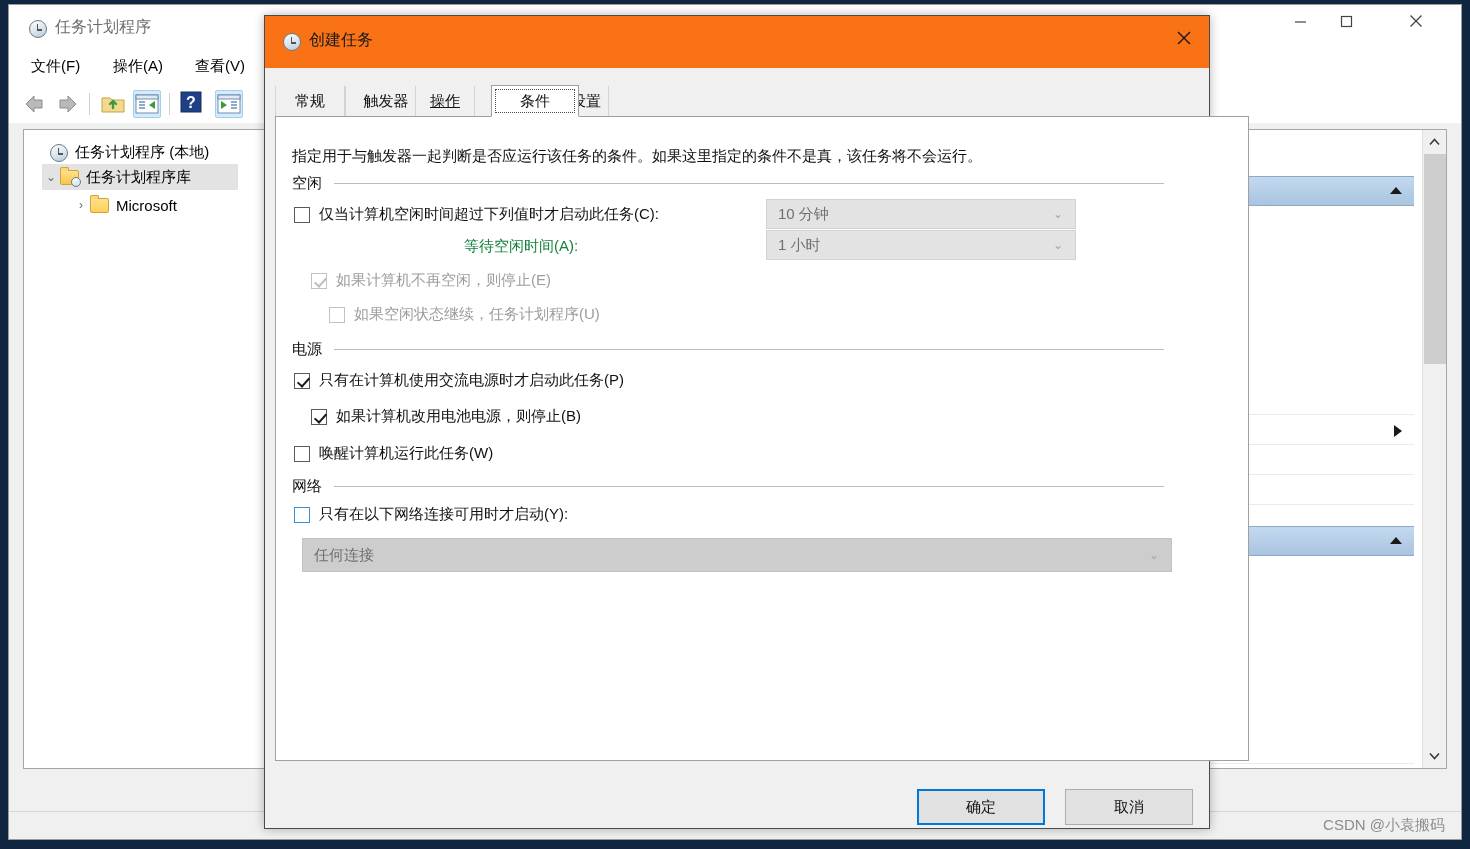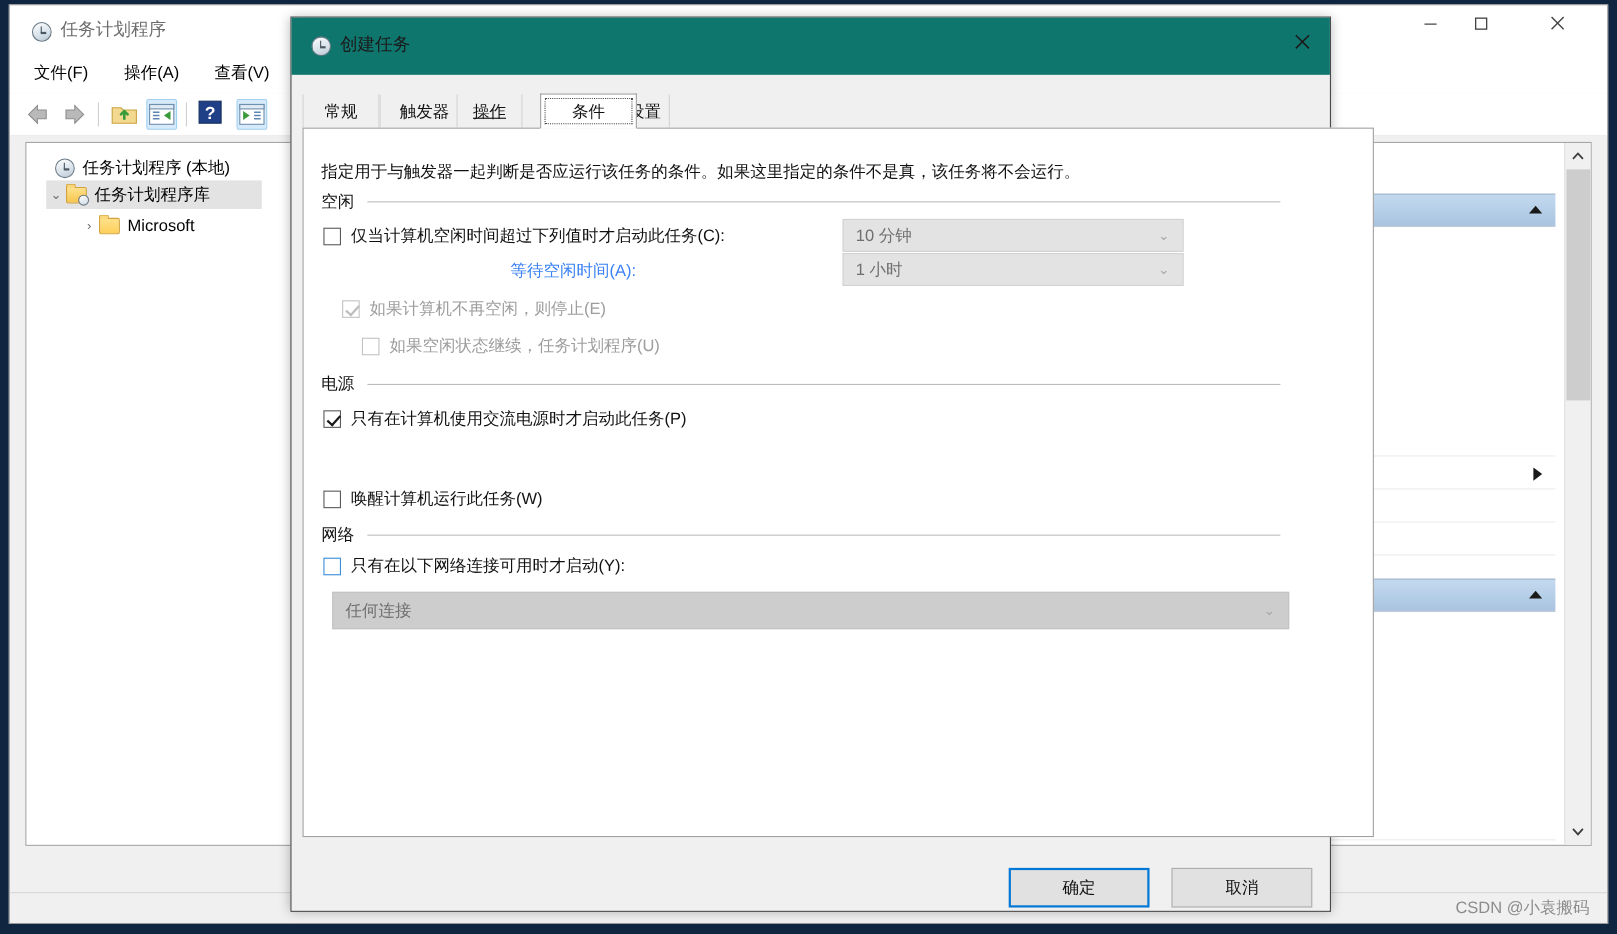--- a/index.html
+++ b/index.html
@@ -309,21 +309,21 @@
     width: 946px; height: 814px;
     background: #f0f0f0;
     border: 1px solid #4a4a4a;
     box-sizing: border-box;
     box-shadow: 0 0 10px rgba(0,0,0,0.28);
   }
   #dlg-titlebar {
     position: absolute;
     left: 0; top: 0;
     width: 100%; height: 52px;
-    background: #0f766e;
+    background: #f97316;
   }
   #dlg-clock { left: 18px; top: 17px; }
   #dlg-title-text {
     position: absolute;
     left: 44px; top: 14px;
     font-size: 16px;
     color: #1a1a1a;
     white-space: nowrap;
   }
   #dlg-close {
@@ -428,21 +428,21 @@
     border-width: 0 2px 2px 0;
     transform: rotate(42deg);
   }
   .cb.checked.disabled::after { border-color: #bdbdbd; }
 
   .lbl-static {
     position: absolute;
     font-size: 15px;
     white-space: nowrap;
   }
-  .lbl-disabled { color: #3b82f6; }
+  .lbl-disabled { color: #15803d; }
 
   .combo {
     position: absolute;
     background: #e3e3e3;
     border: 1px solid #d2d2d2;
     box-sizing: border-box;
     display: flex;
     align-items: center;
     font-size: 15px;
     color: #6f6f6f;
@@ -695,20 +695,24 @@
     </div>
 
     <span class="group-label" style="left:16px; top:223px;">电源</span>
     <span class="group-line" style="left:58px; top:232px; width:830px;"></span>
 
     <div class="chk-row" style="left:18px; top:254px;">
       <span class="cb checked"></span>
       <span>只有在计算机使用交流电源时才启动此任务(P)</span>
     </div>
 
+    <div class="chk-row" style="left:35px; top:290px;">
+      <span class="cb checked"></span>
+      <span>如果计算机改用电池电源，则停止(B)</span>
+    </div>
 
     <div class="chk-row" style="left:18px; top:327px;">
       <span class="cb"></span>
       <span>唤醒计算机运行此任务(W)</span>
     </div>
 
     <span class="group-label" style="left:16px; top:360px;">网络</span>
     <span class="group-line" style="left:58px; top:369px; width:830px;"></span>
 
     <div class="chk-row" style="left:18px; top:388px;">

